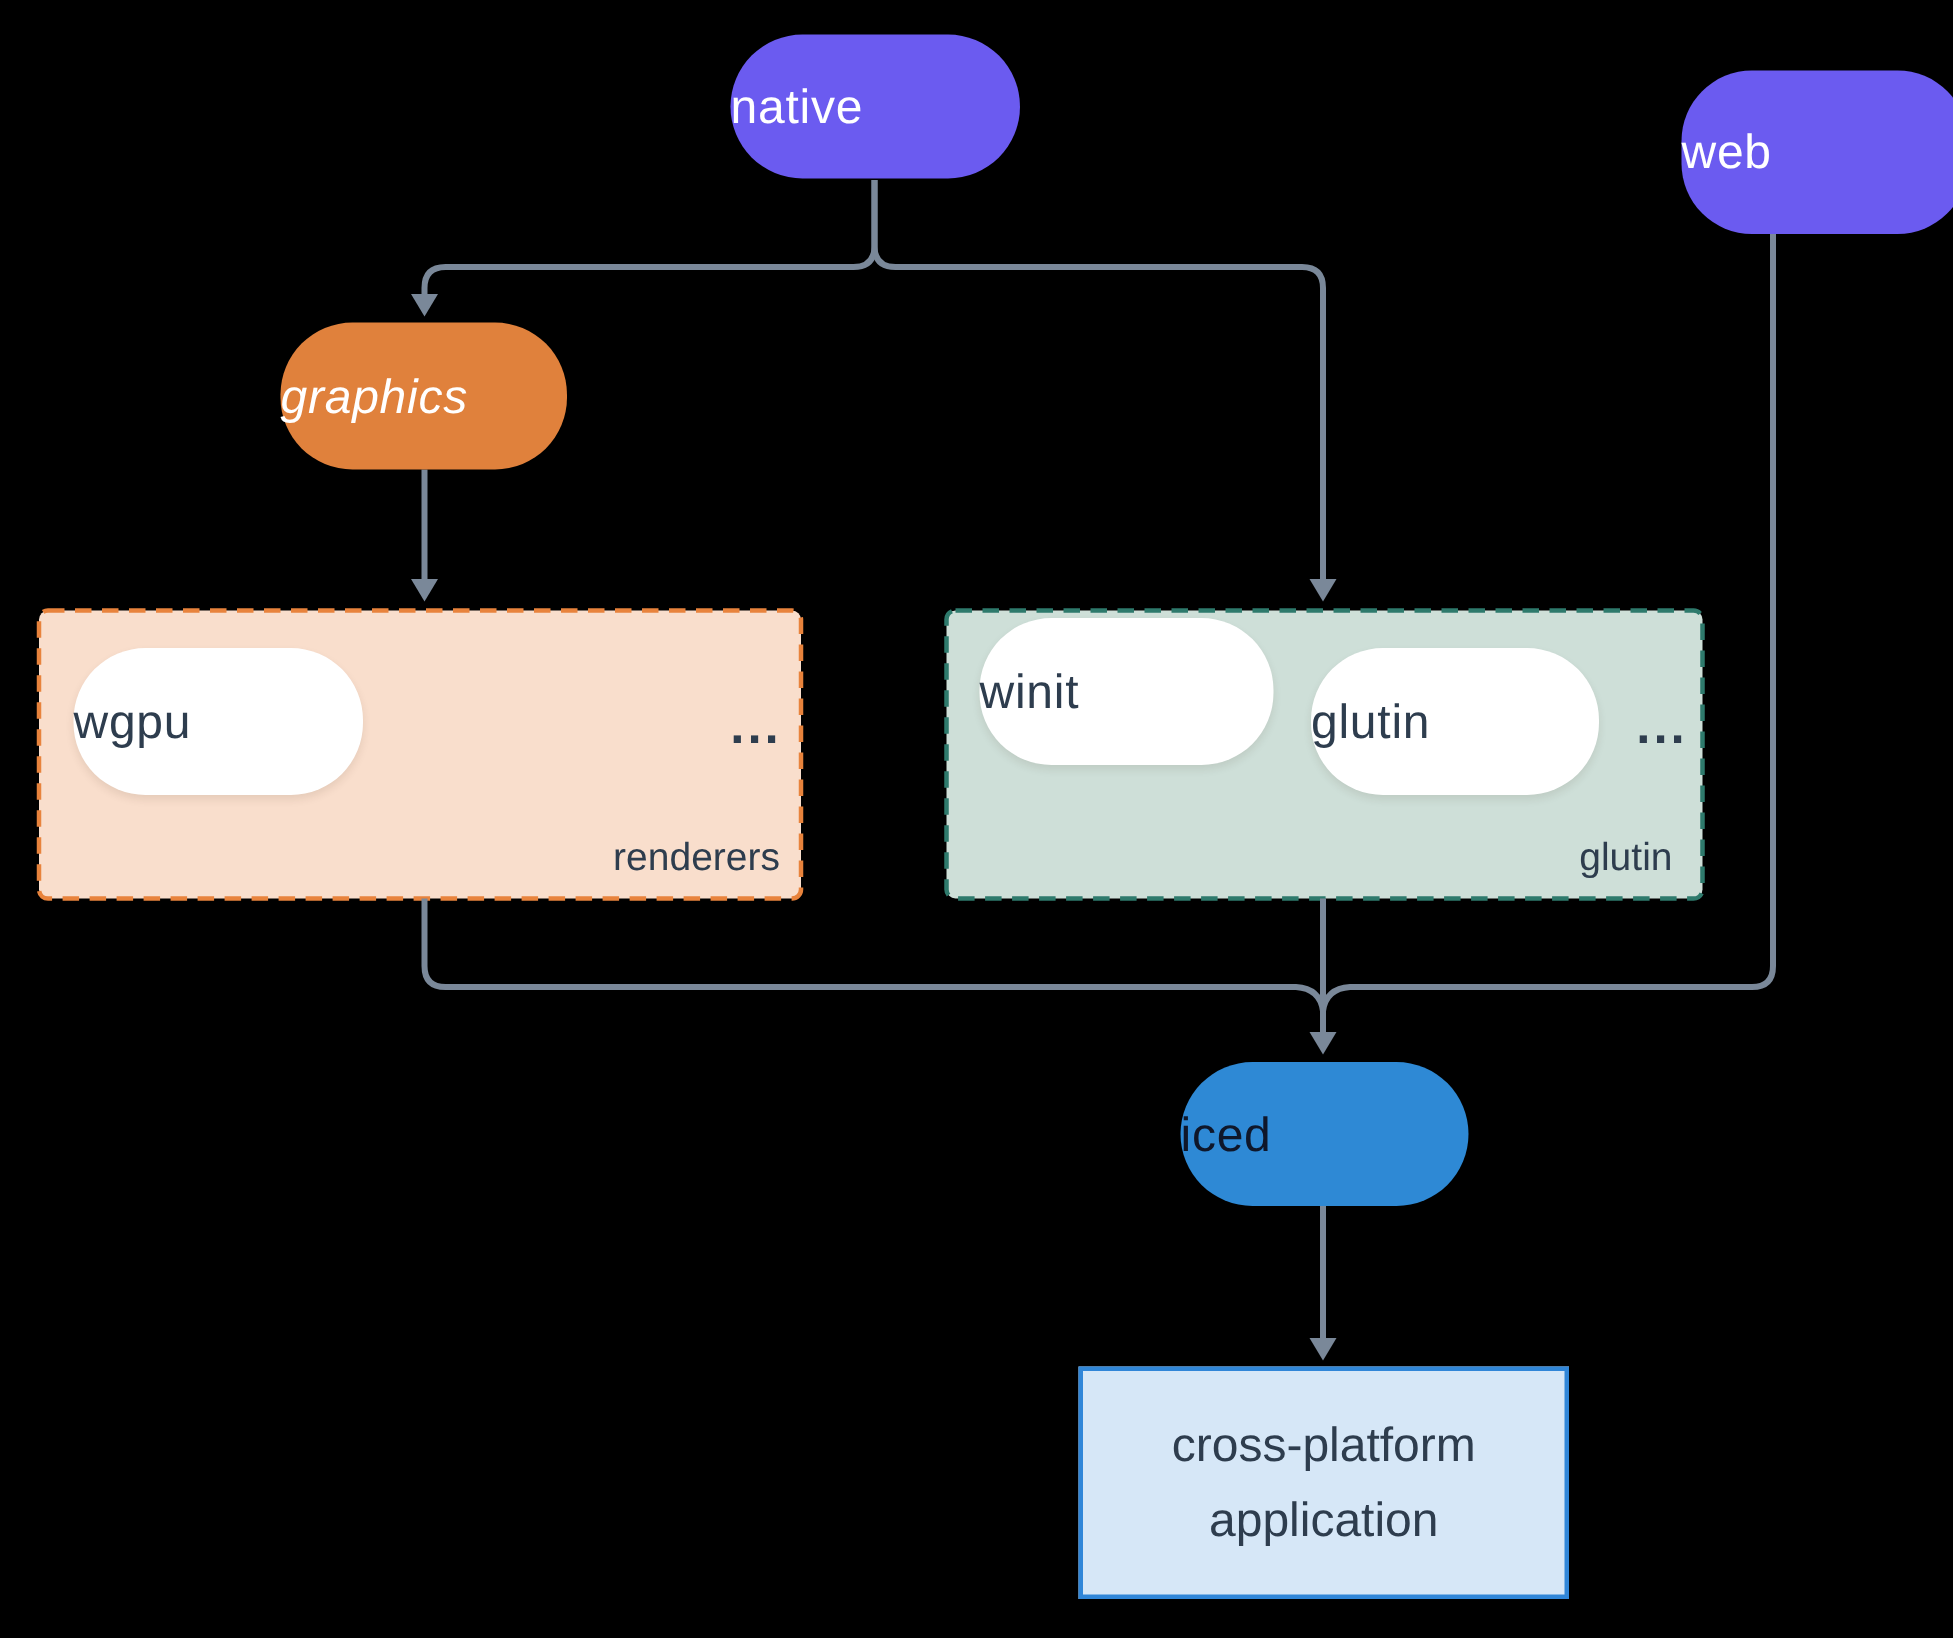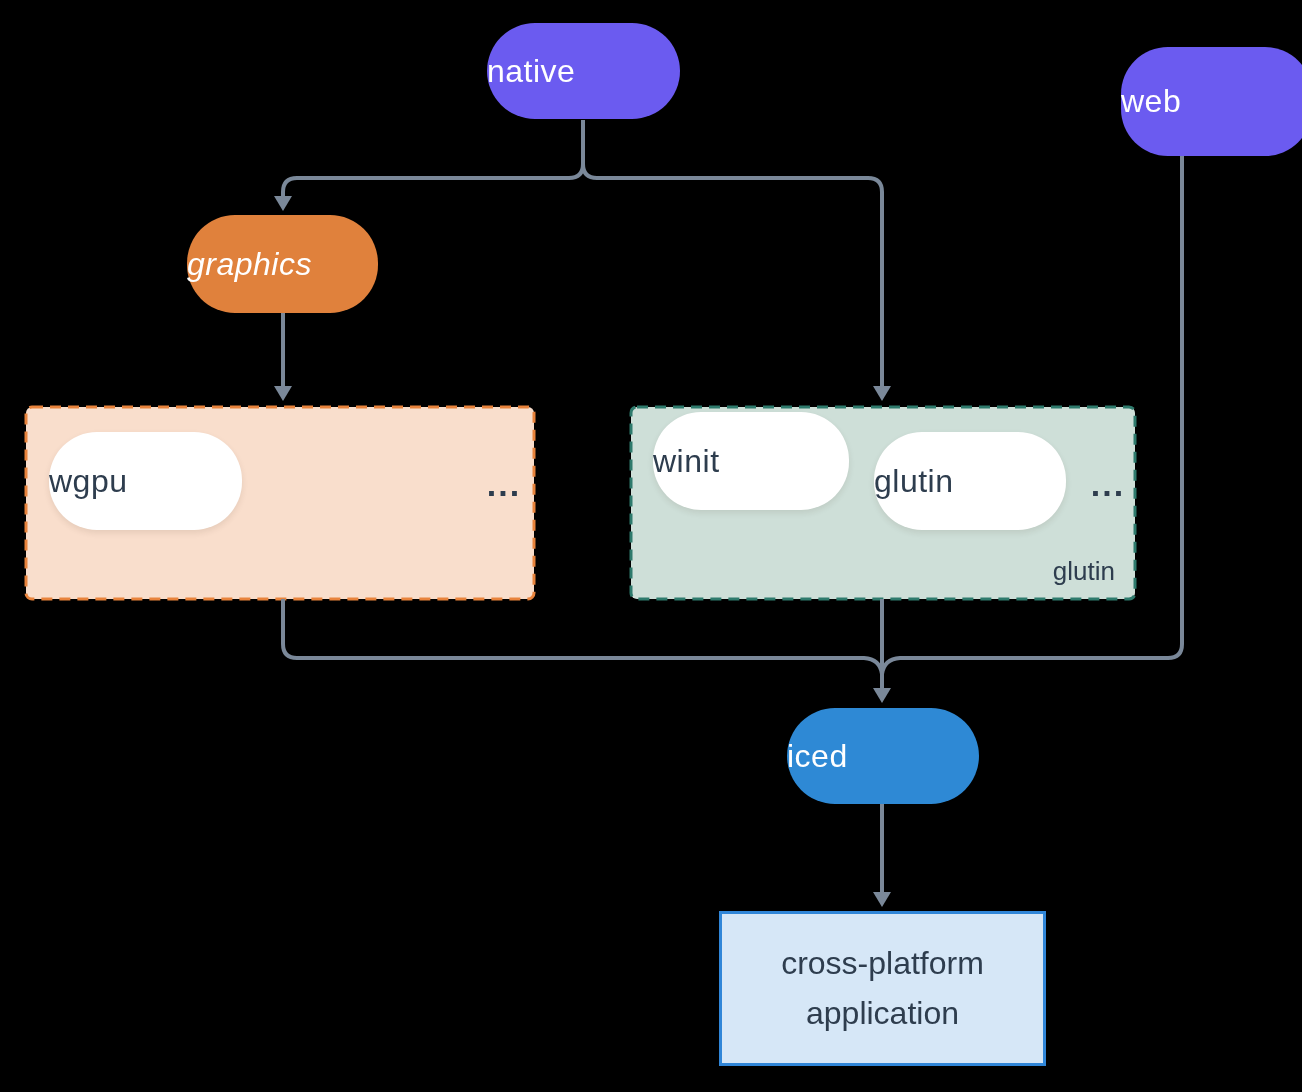--- a/index.html
+++ b/index.html
@@ -18,21 +18,21 @@
   #edges{position:absolute;left:0;top:0;z-index:1;}
   .edge{stroke:var(--line);stroke-width:4;fill:none;}
   .arrowhead{fill:var(--line);stroke:none;}
   .group-rect{stroke-width:3;stroke-dasharray:11 7;rx:6;}
   .group-rect.renderers{fill:var(--peachFill);stroke:var(--peachBorder);}
   .group-rect.shells{fill:var(--sageFill);stroke:var(--sageBorder);}
   .node{position:absolute;z-index:2;display:flex;align-items:center;justify-content:flex-start;}
   .pill{border-radius:48px;font-size:32px;letter-spacing:.5px;}
   .pill.purple{background:var(--purple);color:#fff;}
   .pill.orange{background:var(--orange);color:#fff;}
-  .pill.blue{background:var(--blue);color:#ffffff;}
+  .pill.blue{background:var(--blue);color:#0f172a;}
   .pill.white{
     background:var(--pillWhite);color:var(--darkText);
     box-shadow:0 3px 6px rgba(60,40,20,.10);
   }
   .ellipsis{position:absolute;z-index:2;display:flex;align-items:center;justify-content:center;
     font-size:34px;font-weight:bold;letter-spacing:2px;color:var(--darkText);}
   .group-label{position:absolute;z-index:2;font-size:26px;color:var(--darkText);text-align:right;}
   .app-box{
     position:absolute;z-index:2;display:flex;align-items:center;justify-content:center;
     background:var(--appFill);border:3px solid var(--appBorder);
@@ -79,20 +79,21 @@
   </div>
 
   <div class="node pill orange" style="left:187px;top:215px;width:191px;height:98px;font-style:italic;">
     <span>graphics</span>
   </div>
 
   <div class="node pill white" style="left:49px;top:432px;width:193px;height:98px;">
     <span>wgpu</span>
   </div>
   <div class="ellipsis" style="left:478px;top:458px;width:52px;height:52px;">...</div>
+  <div class="group-label" style="left:280px;top:556px;width:240px;">renderers</div>
 
   <div class="node pill white" style="left:653px;top:412px;width:196px;height:98px;">
     <span>winit</span>
   </div>
   <div class="node pill white" style="left:874px;top:432px;width:192px;height:98px;">
     <span>glutin</span>
   </div>
   <div class="ellipsis" style="left:1082px;top:458px;width:52px;height:52px;">...</div>
   <div class="group-label" style="left:890px;top:556px;width:225px;">glutin</div>
 

